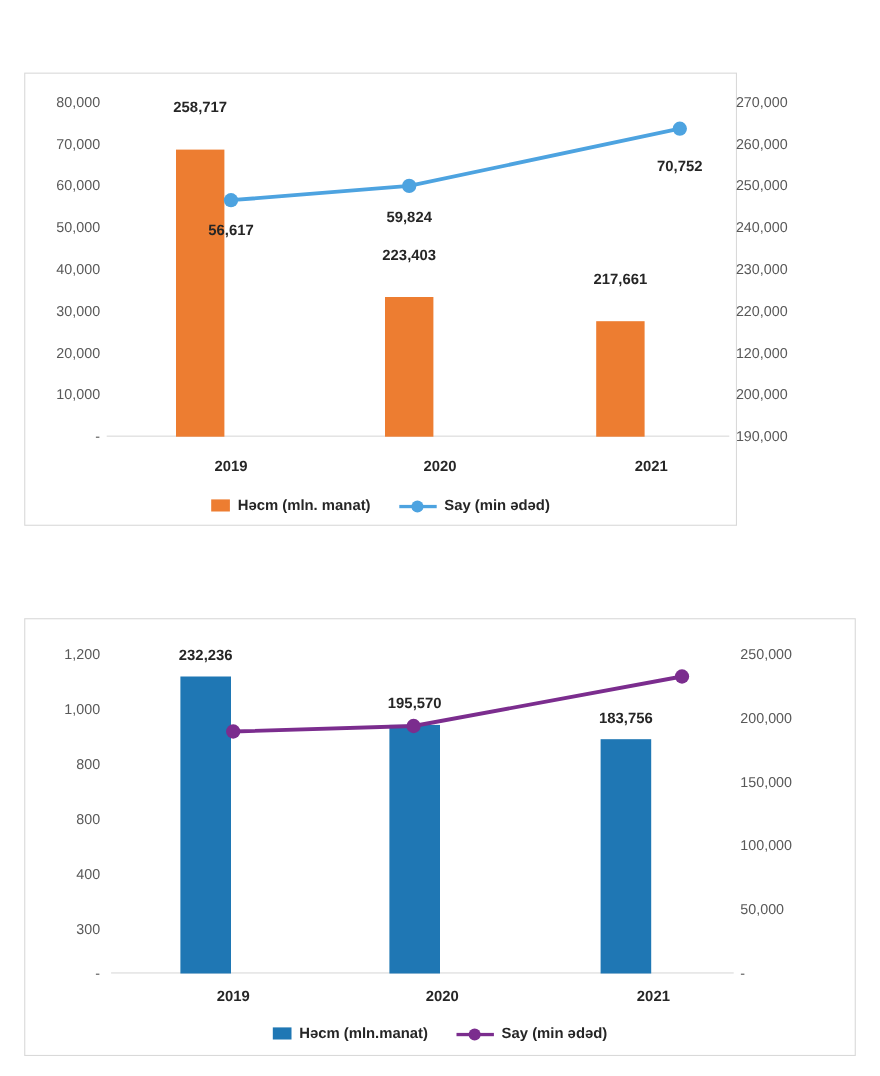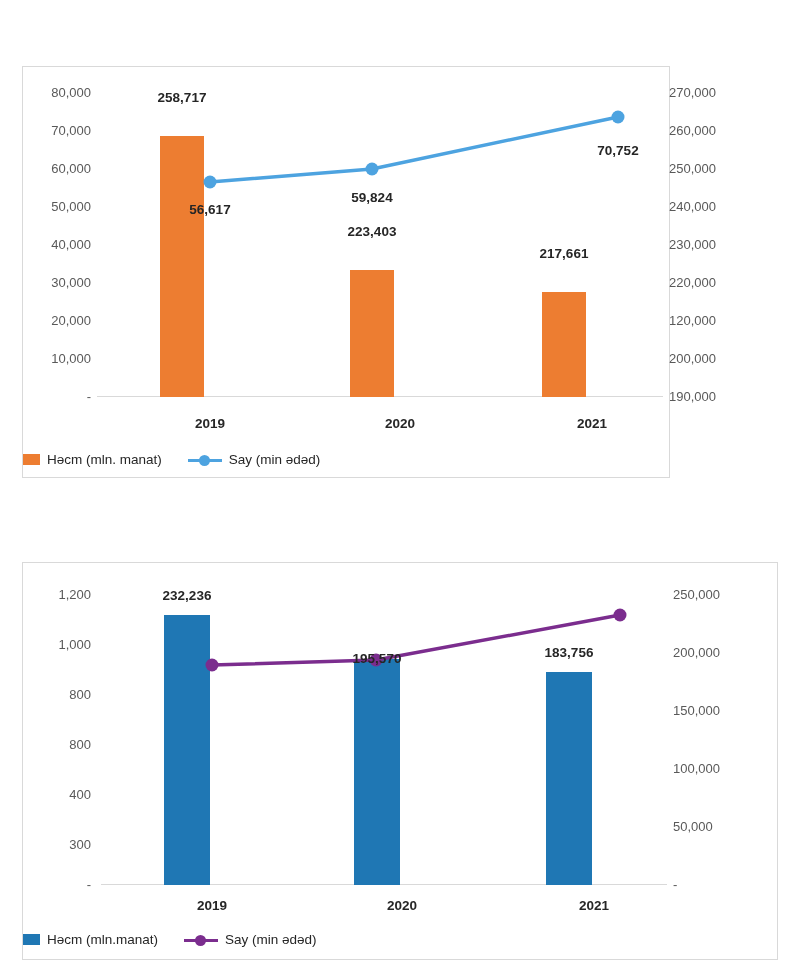--- a/index.html
+++ b/index.html
@@ -97,24 +97,25 @@
     position: absolute;
     left: 0; top: 0;
     overflow: visible;
   }
 
   
   .legend {
     position: absolute;
     width: 100%;
     display: flex;
+    justify-content: center;
     align-items: center;
     gap: 26px;
     font-size: 13.5px;
-    font-weight: normal;
+    font-weight: bold;
     color: #262626;
   }
   .legend-item { display: flex; align-items: center; gap: 7px; }
   .legend-swatch-bar {
     width: 17px; height: 11px; display: inline-block;
   }
   .legend-line-wrap {
     width: 34px; height: 12px; position: relative; display: inline-block;
   }
   .legend-line {
@@ -227,21 +228,21 @@
       <div class="bar bar-c2" style="left:445px; width:46px; height:213px;"></div>
 
       <svg class="overlay" width="566" height="291">
         <polyline points="111,71 275,66 519,21" fill="none" stroke="#7b2d8e" stroke-width="3.5" stroke-linecap="round" stroke-linejoin="round"></polyline>
         <circle cx="111" cy="71" r="6.5" fill="#7b2d8e"></circle>
         <circle cx="275" cy="66" r="6.5" fill="#7b2d8e"></circle>
         <circle cx="519" cy="21" r="6.5" fill="#7b2d8e"></circle>
       </svg>
 
       <div class="dlabel" style="left:26px;  top:-6px; width:120px;">232,236</div>
-      <div class="dlabel" style="left:216px; top:38px; width:120px;margin-top:19px;">195,570</div>
+      <div class="dlabel" style="left:216px; top:38px; width:120px;">195,570</div>
       <div class="dlabel" style="left:408px; top:51px; width:120px;">183,756</div>
     </div>
 
     <div class="cat-label" style="left:129px; top:335px; width:120px;">2019</div>
     <div class="cat-label" style="left:319px; top:335px; width:120px;">2020</div>
     <div class="cat-label" style="left:511px; top:335px; width:120px;">2021</div>
 
     <div class="legend" style="top:369px;">
       <div class="legend-item">
         <span class="legend-swatch-bar" style="background:#1f77b4;"></span>

